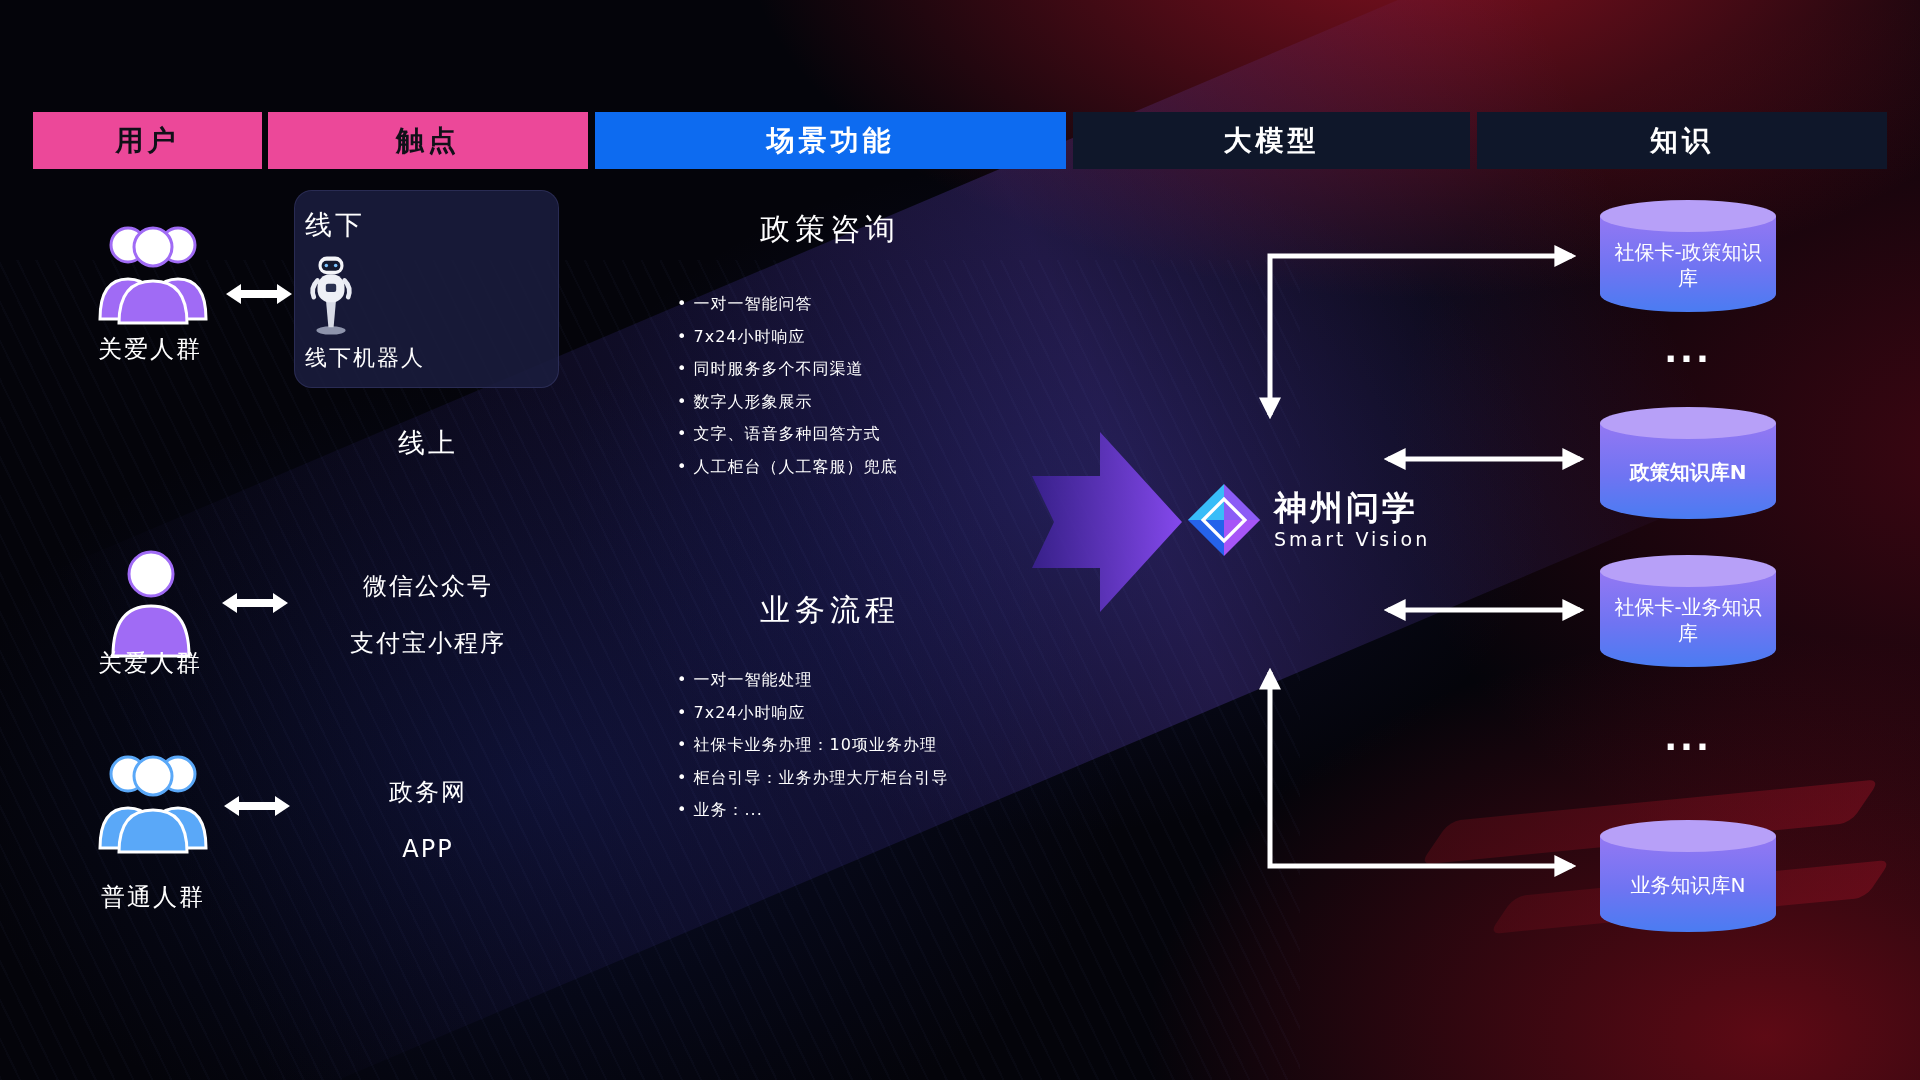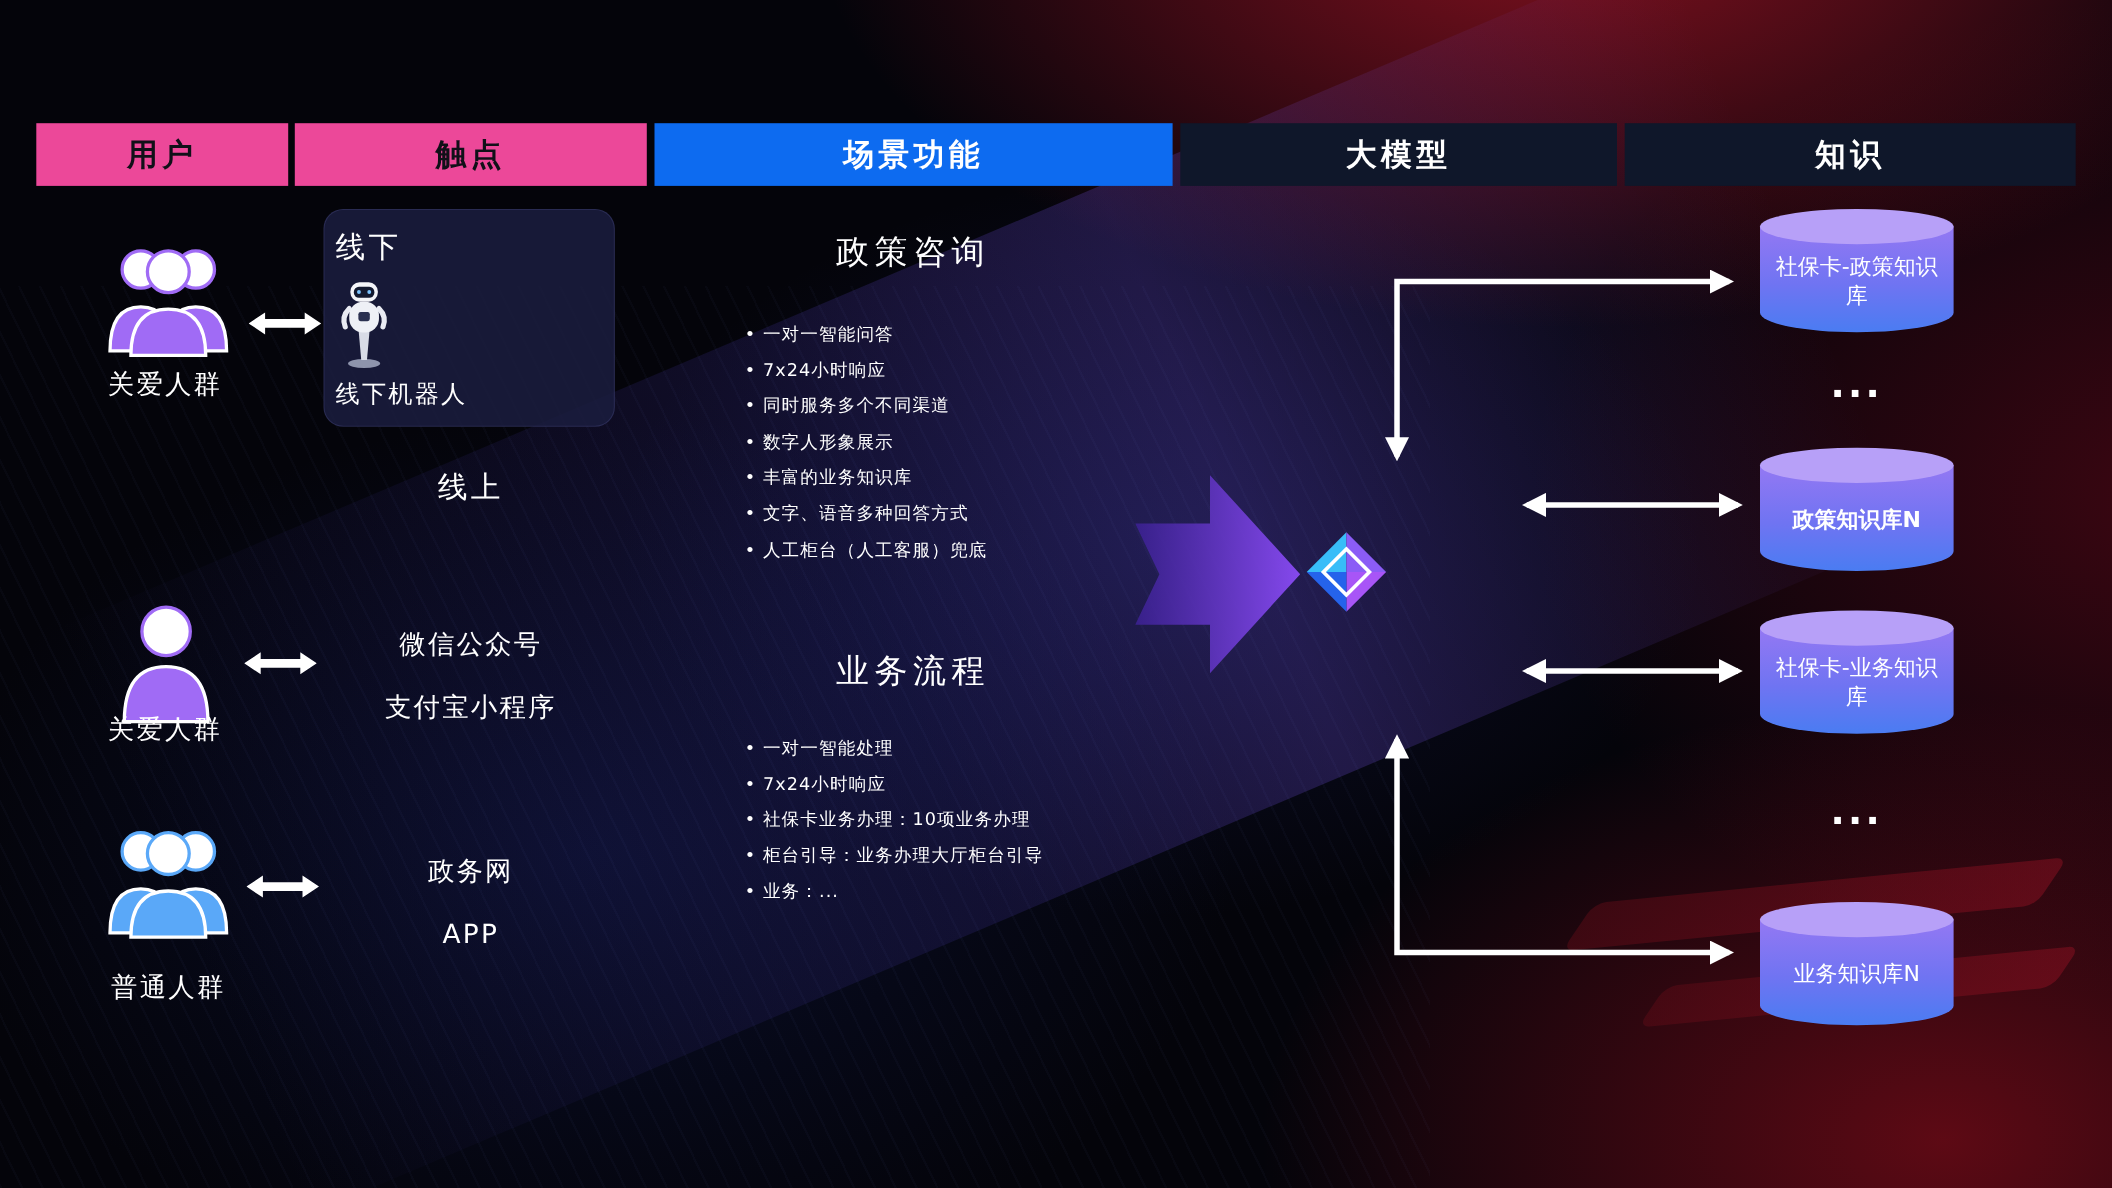--- a/index.html
+++ b/index.html
@@ -160,21 +160,20 @@
   <div class="abs tp-channel ctr" style="top:627px;">支付宝小程序</div>
   <div class="abs tp-channel ctr" style="top:776px;">政务网</div>
   <div class="abs tp-channel ctr" style="top:835px;">APP</div>
 
   <div class="abs sc-title ctr" style="top:209px;">政策咨询</div>
   <ul class="abs blist" style="left:677px; top:288px;">
     <li>一对一智能问答</li>
     <li>7x24小时响应</li>
     <li>同时服务多个不同渠道</li>
     <li>数字人形象展示</li>
-    <li>丰富的业务知识库</li>
     <li>文字、语音多种回答方式</li>
     <li>人工柜台（人工客服）兜底</li>
   </ul>
 
   <div class="abs sc-title ctr" style="top:590px;">业务流程</div>
   <ul class="abs blist" style="left:677px; top:664px;">
     <li>一对一智能处理</li>
     <li>7x24小时响应</li>
     <li>社保卡业务办理：10项业务办理</li>
     <li>柜台引导：业务办理大厅柜台引导</li>
@@ -192,37 +191,41 @@
   </svg>
 
   <div class="abs model">
     <svg width="76" height="76" viewBox="0 0 80 80">
       <polygon points="40,2 2,40 40,40" fill="#38bdf8"></polygon>
       <polygon points="40,2 78,40 40,40" fill="#8b5cf6"></polygon>
       <polygon points="78,40 40,78 40,40" fill="#a855f7"></polygon>
       <polygon points="2,40 40,78 40,40" fill="#2563eb"></polygon>
       <polygon points="40,18 62,40 40,62 18,40" fill="none" stroke="#fff" stroke-width="3.5"></polygon>
     </svg>
+    <div class="model-text">
+      <div class="model-name">神州问学</div>
+      <div class="model-sub">Smart Vision</div>
+    </div>
   </div>
 
   <svg class="connectors" width="1920" height="1080" viewBox="0 0 1920 1080">
     <defs>
       <marker id="arr" viewBox="0 0 10 10" refX="8" refY="5" markerWidth="4.4" markerHeight="4.4" orient="auto-start-reverse">
         <path d="M0,0 L10,5 L0,10 z" fill="#fff"></path>
       </marker>
     </defs>
     <g stroke="#ffffff" stroke-width="5" fill="none" stroke-linejoin="miter">
       <polyline points="1270,415 1270,256 1572,256" marker-start="url(#arr)" marker-end="url(#arr)"></polyline>
       <line x1="1388" y1="459" x2="1580" y2="459" marker-start="url(#arr)" marker-end="url(#arr)"></line>
       <line x1="1388" y1="610" x2="1580" y2="610" marker-start="url(#arr)" marker-end="url(#arr)"></line>
       <polyline points="1270,672 1270,866 1572,866" marker-start="url(#arr)" marker-end="url(#arr)"></polyline>
     </g>
   </svg>
 
-  <div class="cyl" style="left:1600px; top:190px;">
+  <div class="cyl" style="left:1600px; top:200px;">
     <div class="cyl-top"></div>
     <div class="cyl-body"></div>
     <div class="cyl-label">社保卡-政策知识库</div>
   </div>
 
   <div class="abs kb-ellipsis" style="left:1638px; top:330px;">...</div>
 
   <div class="cyl" style="left:1600px; top:407px;font-weight:bold;">
     <div class="cyl-top"></div>
     <div class="cyl-body"></div>

